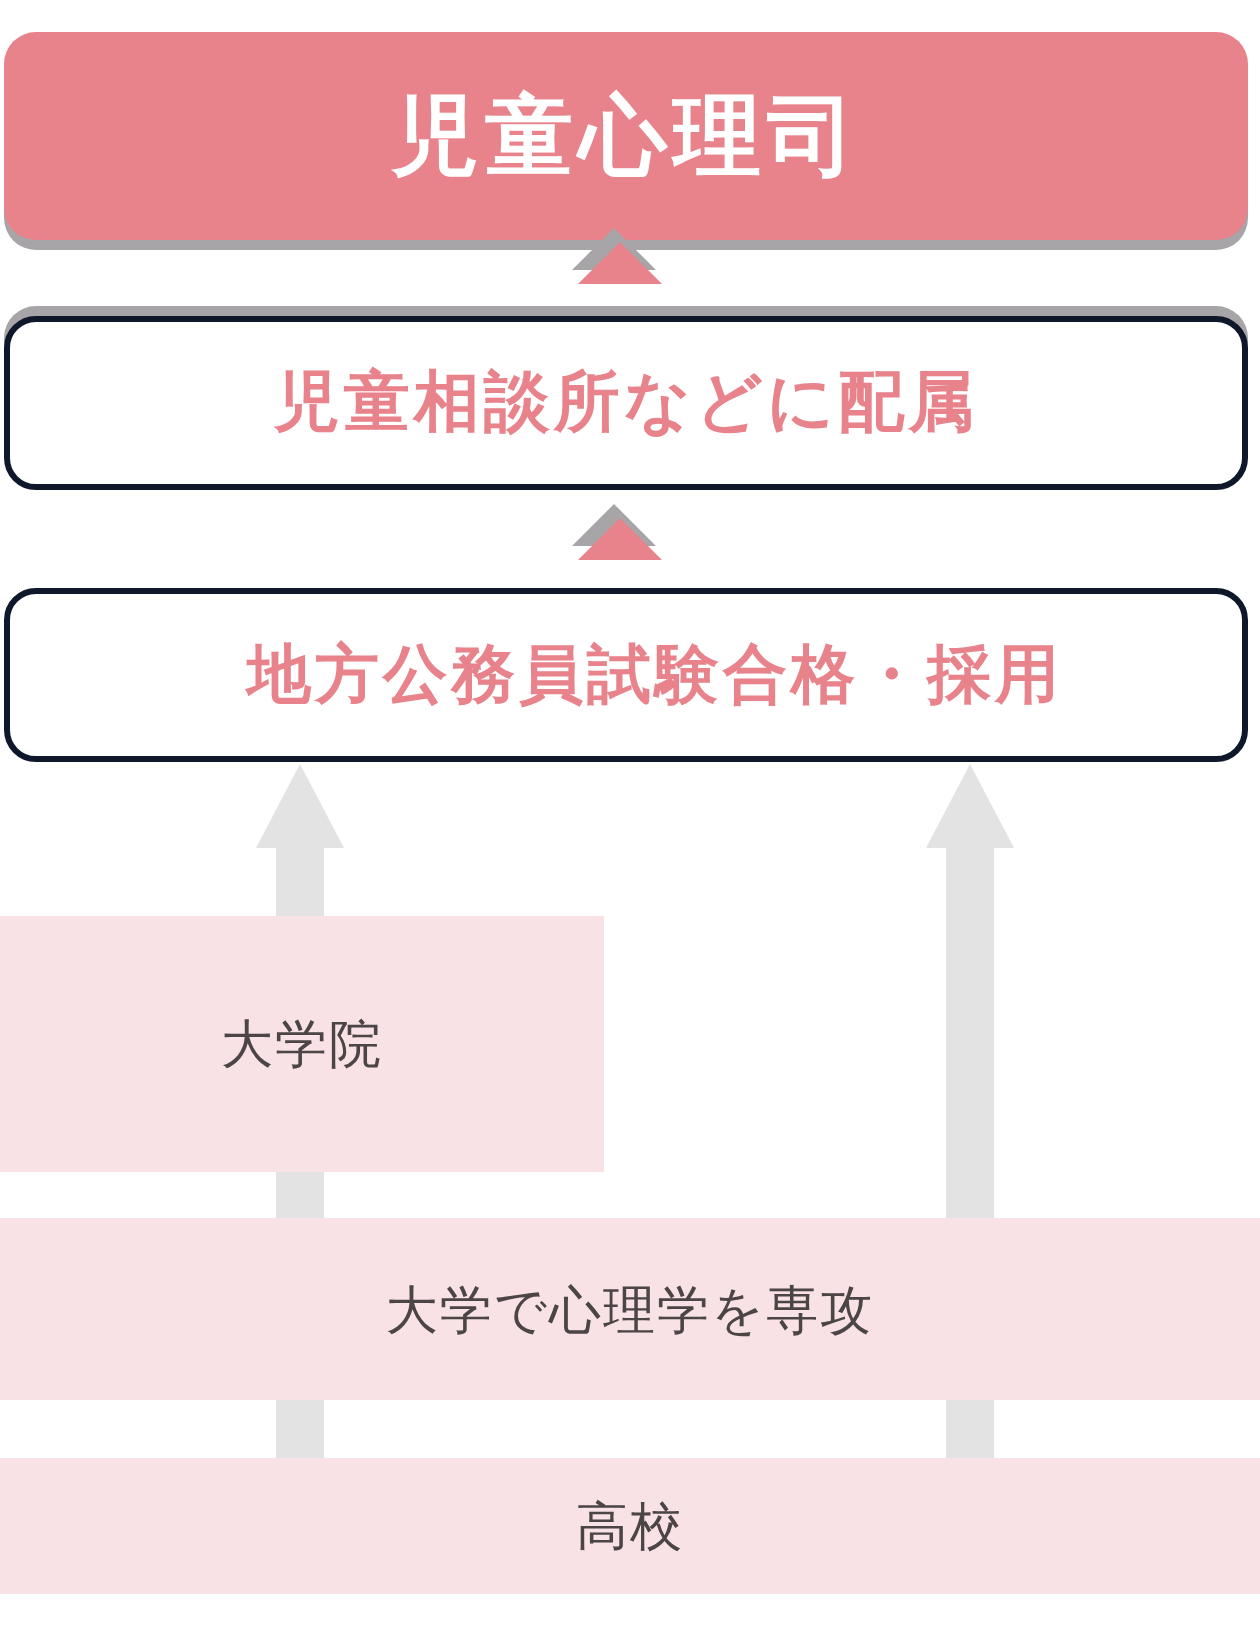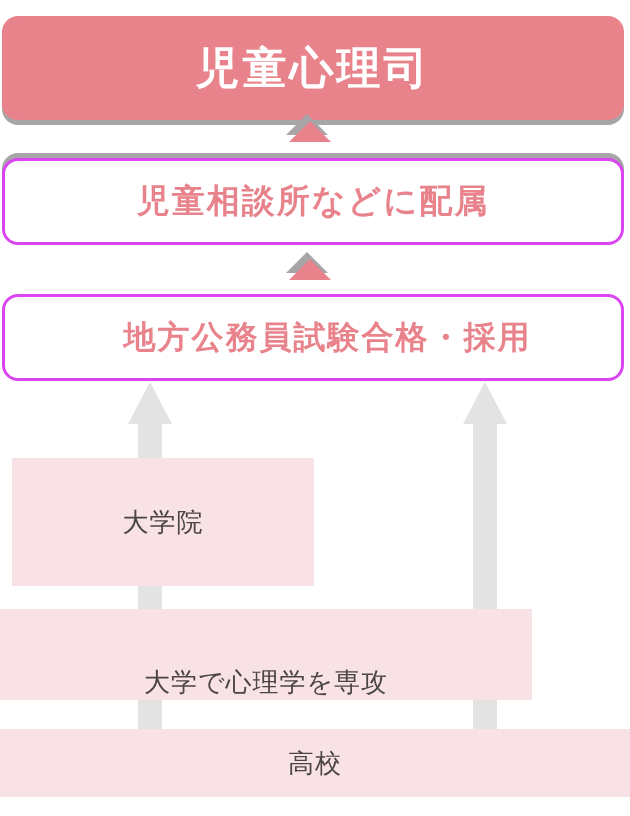--- a/index.html
+++ b/index.html
@@ -30,21 +30,21 @@
     border-bottom:21px solid #E8838C;
   }
   .tri.gray{border-bottom-color:#A7A5A7;left:0;top:0;}
   .tri.pink{left:3px;top:7px;}
   .tri-wrap.a1{left:286px;top:114px;}
   .tri-wrap.a2{left:286px;top:252px;}
   
   .outline-box{
     position:absolute;left:2px;width:622px;height:87px;
     box-sizing:border-box;
-    background:#ffffff;border:3px solid #d946ef;border-radius:16px;
+    background:#ffffff;border:3px solid #0f172a;border-radius:16px;
     display:flex;align-items:center;justify-content:center;
     z-index:2;
   }
   .outline-box .txt{
     color:#E8838C;font-weight:bold;letter-spacing:2px;
   }
   .box-assignment{top:158px;box-shadow:0 -5px 0 #A7A5A7;}
   .box-assignment .txt{font-size:33px;}
   .box-exam{top:294px;padding-left:29px;}
   .box-exam .txt{font-size:32px;}
@@ -62,22 +62,22 @@
   .big-arrow.left{left:128px;top:382px;width:44px;height:347px;}
   .big-arrow.right{left:463px;top:382px;width:44px;height:347px;}
   .big-arrow .shaft{left:10px;}
   
   .pink-box{
     position:absolute;background:#F9E2E6;z-index:2;
     display:flex;flex-direction:column;align-items:center;justify-content:center;
     color:#4B4545;
   }
   .pink-box .txt{font-size:26px;letter-spacing:1px;line-height:36px;}
-  .box-grad{left:12px;top:458px;width:302px;height:128px;}
-  .box-univ{left:0;top:609px;width:532px;height:91px;justify-content:flex-end;}
+  .box-grad{left:0;top:458px;width:302px;height:128px;}
+  .box-univ{left:0;top:609px;width:630px;height:91px;}
   .box-hs{left:0;top:729px;width:630px;height:68px;}
 </style>
 </head>
 <body>
 
 <div class="stage">
 
   <div class="big-arrow left">
     <div class="head"></div>
     <div class="shaft"></div>

